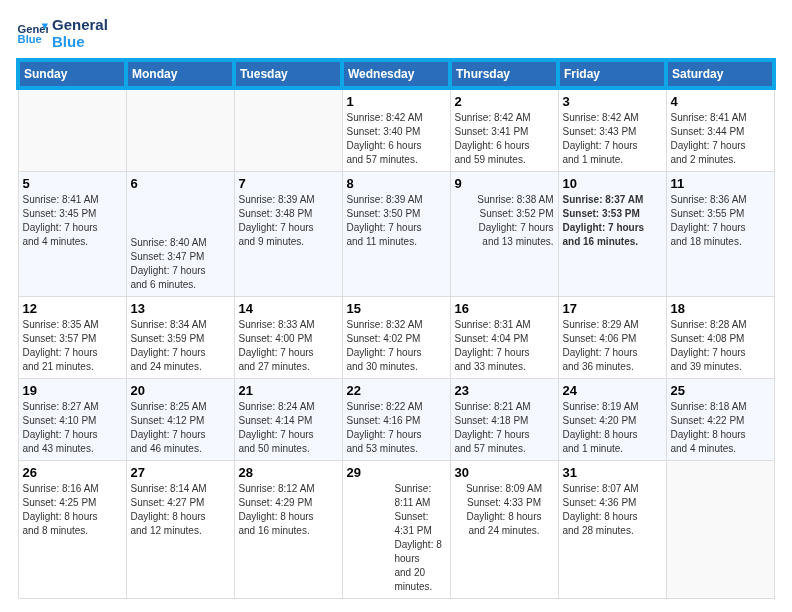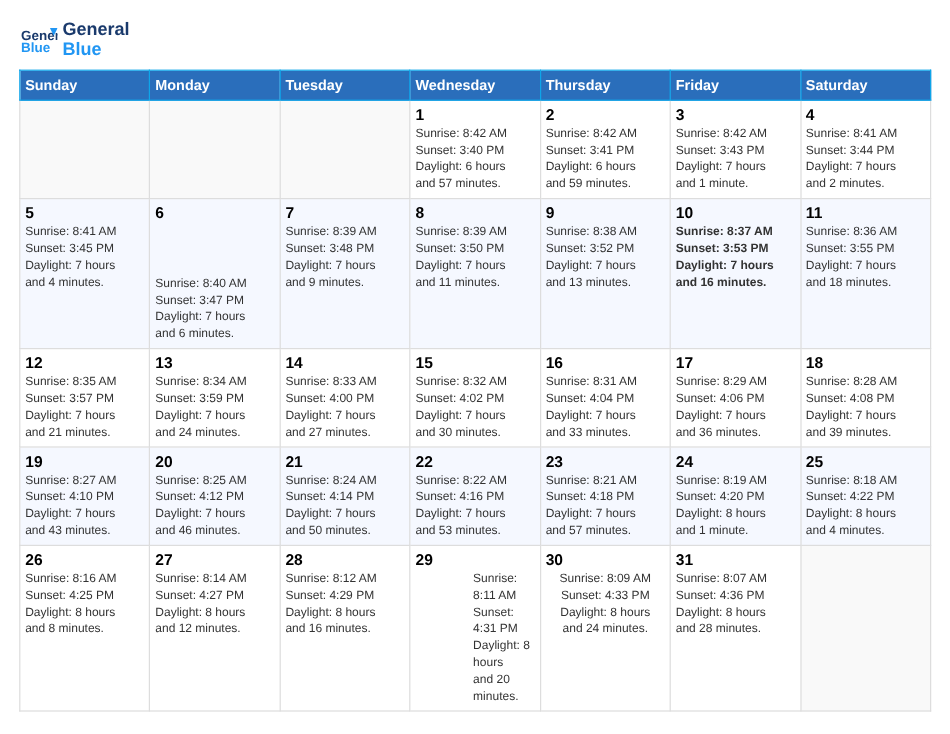--- a/index.html
+++ b/index.html
@@ -42,21 +42,21 @@
       border-collapse: collapse;
       border: 1px solid #ccc;
     }
     .calendar th {
       background: #2a6ebb;
       color: #fff;
       font-size: 12px;
       font-weight: bold;
       padding: 5px 4px;
       text-align: left;
-      border: 1px solid #0ea5e9;
+      border: 4px solid #0ea5e9;
     }
     .calendar td {
       width: 107px;
       vertical-align: top;
       padding: 4px;
       border: 1px solid #ddd;
       font-size: 10.5px;
       color: #333;
       height: 80px;
       background: #fff;
@@ -167,21 +167,21 @@
         </td>
         <td>
           <span class="day-number">8</span>
           <div class="day-info" style="white-space: pre-line;">Sunrise: 8:39 AM
 Sunset: 3:50 PM
 Daylight: 7 hours
 and 11 minutes.</div>
         </td>
         <td>
           <span class="day-number">9</span>
-          <div class="day-info" style="white-space: pre-line;">Sunrise: 8:38 AM
+          <div class="day-info" style="white-space: pre-line; text-align: right;">Sunrise: 8:38 AM
 Sunset: 3:52 PM
 Daylight: 7 hours
 and 13 minutes.</div>
         </td>
         <td>
           <span class="day-number">10</span>
           <div class="day-info" style="white-space: pre-line; font-weight: bold;">Sunrise: 8:37 AM
 Sunset: 3:53 PM
 Daylight: 7 hours
 and 16 minutes.</div>

